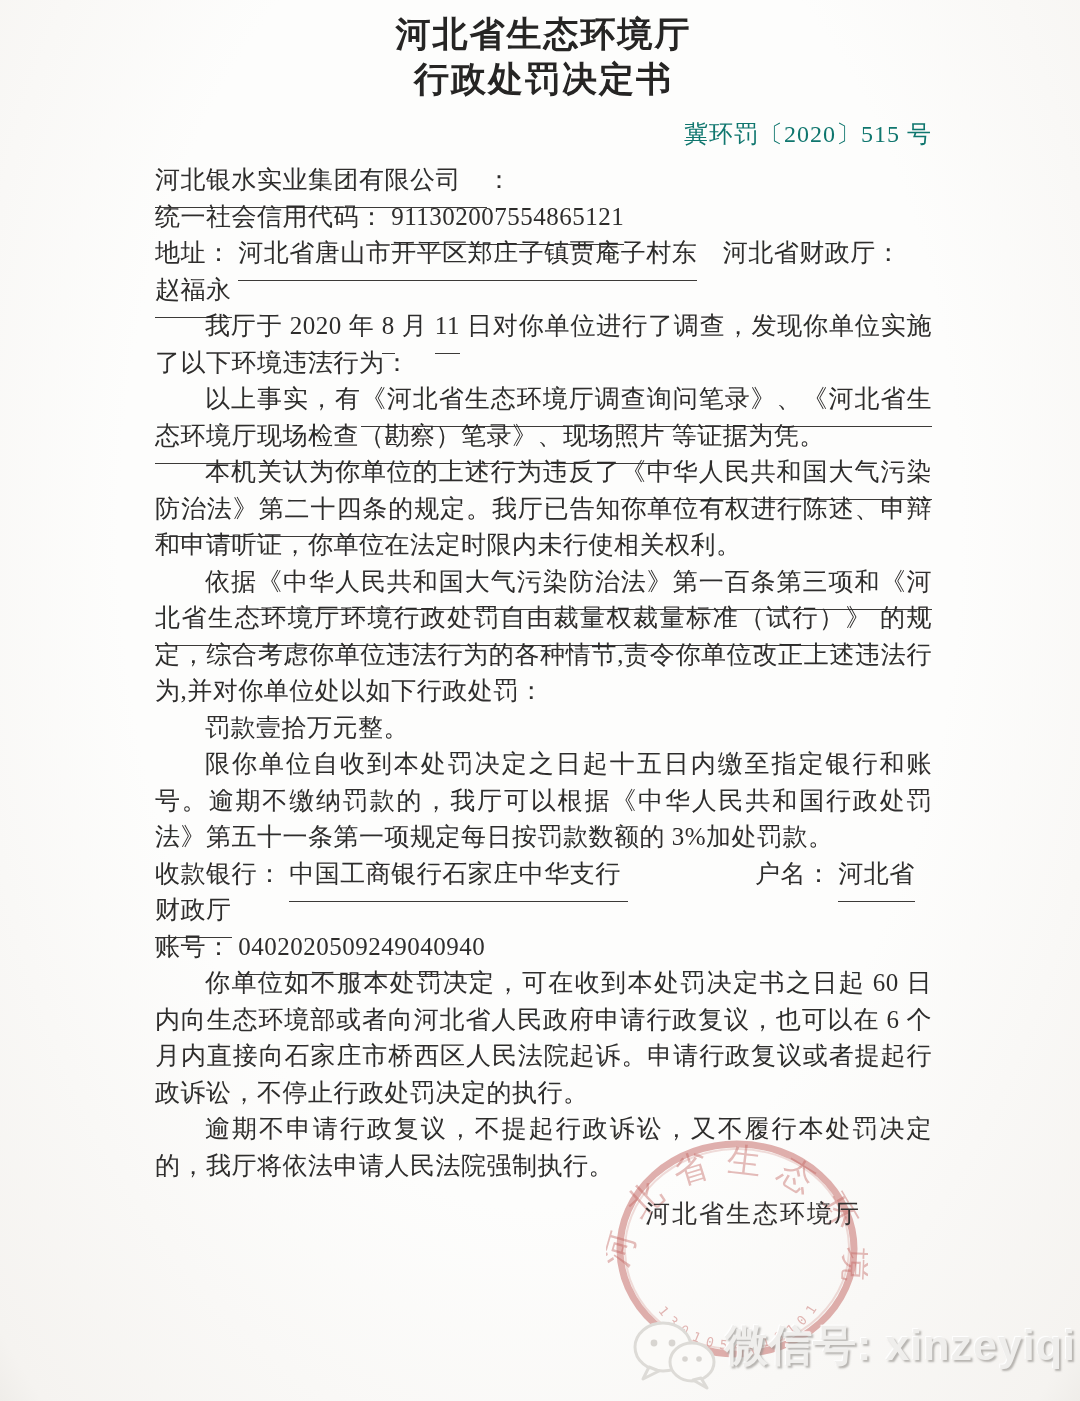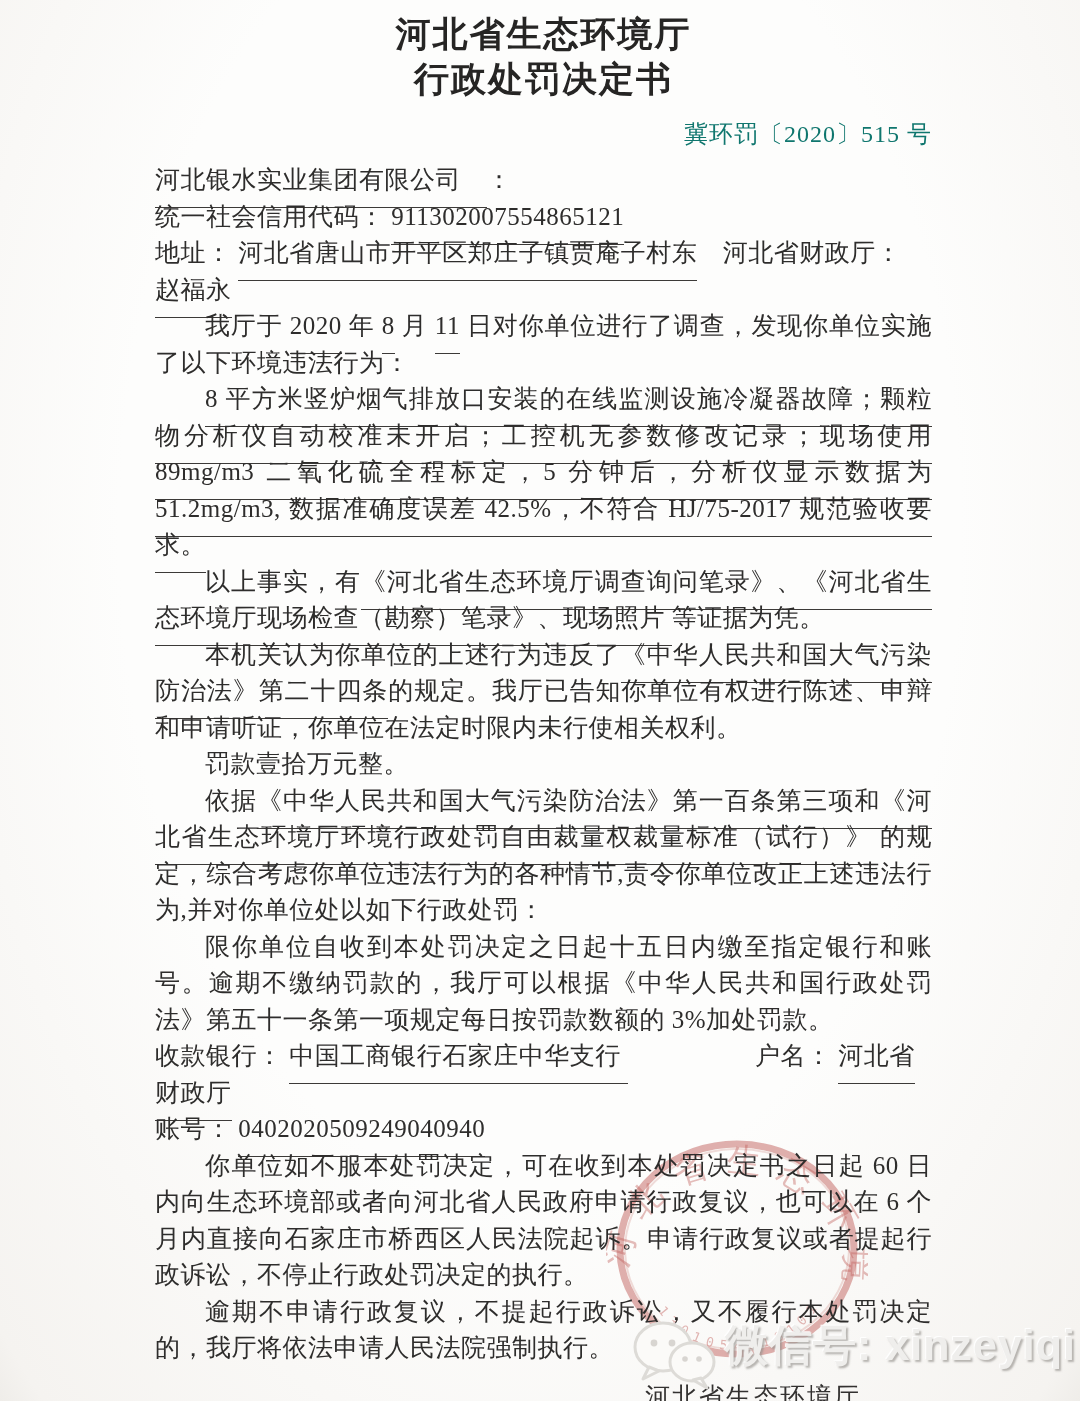--- a/index.html
+++ b/index.html
@@ -54,25 +54,24 @@
   <div class="doc-title">
     <div>河北省生态环境厅</div>
     <div>行政处罚决定书</div>
   </div>
   <div class="doc-number">冀环罚〔2020〕515 号</div>
 
   <p class="para left"><span class="u">河北银水实业集团有限公司　</span><span>：</span></p>
   <p class="para left"><span>统一社会信用代码： </span><span class="u">911302007554865121</span></p>
   <p class="para left"><span>地址： </span><span class="u">河北省唐山市开平区郑庄子镇贾庵子村东</span><span>　</span><span>河北省财政厅： </span><span class="u">赵福永</span></p>
   <p class="para indent"><span>我厅于 </span><span class="u">2020</span><span> 年 </span><span class="u">8</span><span> 月 </span><span class="u">11</span><span> 日对你单位进行了调查，发现你单位实施了以下环境违法行为：</span></p>
-  <p class="para indent"><span class="u">8 平方米竖炉烟气排放口安装的在线监测设施冷凝器故障；颗粒物分析仪自动校准未开启；工控机无参数修改记录；现场使用 89mg/m3 二氧化硫全程标定，5 分钟后，分析仪显示数据为 51.2mg/m3, 数据准确度误差 42.5%，不符合 HJ/75-2017 规范验收要求。</span></p>
   <p class="para indent"><span>以上事实，有</span><span class="u">《河北省生态环境厅调查询问笔录》、《河北省生态环境厅现场检查（勘察）笔录》、现场照片 </span><span>等证据为凭。</span></p>
   <p class="para indent"><span>本机关认为你单位的上述行为违反了</span><span class="u">《中华人民共和国大气污染防治法》第二十四条</span><span>的规定。我厅已告知你单位有权进行陈述、申辩和申请听证，你单位在法定时限内未行使相关权利。</span></p>
+  <p class="para indent"><span>依据</span><span class="u">《中华人民共和国大气污染防治法》第一百条第三项和《河北省生态环境厅环境行政处罚自由裁量权裁量标准（试行）》</span><span> 的规定，综合考虑你单位违法行为的各种情节,责令你单位改正上述违法行为,并对你单位处以如下行政处罚：</span></p>
   <p class="para indent"><span>罚款壹拾万元整。</span></p>
-  <p class="para indent"><span>依据</span><span class="u">《中华人民共和国大气污染防治法》第一百条第三项和《河北省生态环境厅环境行政处罚自由裁量权裁量标准（试行）》</span><span> 的规定，综合考虑你单位违法行为的各种情节,责令你单位改正上述违法行为,并对你单位处以如下行政处罚：</span></p>
   <p class="para indent"><span>限你单位自收到本处罚决定之日起十五日内缴至指定银行和账号。逾期不缴纳罚款的，我厅可以根据《中华人民共和国行政处罚法》第五十一条第一项规定每日按罚款数额的 3%加处罚款。</span></p>
   <p class="para left"><span>收款银行： </span><span class="u"> 中国工商银行石家庄中华支行 </span><span>　　　　　</span><span>户名： </span><span class="u">河北省财政厅</span></p>
   <p class="para left"><span>账号： </span><span class="u"> 0402020509249040940 </span></p>
   <p class="para indent"><span>你单位如不服本处罚决定，可在收到本处罚决定书之日起 60 日内向生态环境部或者向河北省人民政府申请行政复议，也可以在 6 个月内直接向石家庄市桥西区人民法院起诉。申请行政复议或者提起行政诉讼，不停止行政处罚决定的执行。</span></p>
   <p class="para indent"><span>逾期不申请行政复议，不提起行政诉讼，又不履行本处罚决定的，我厅将依法申请人民法院强制执行。</span></p>
 
   <div class="sign-block">
     <div>河北省生态环境厅</div>
 
   </div>

